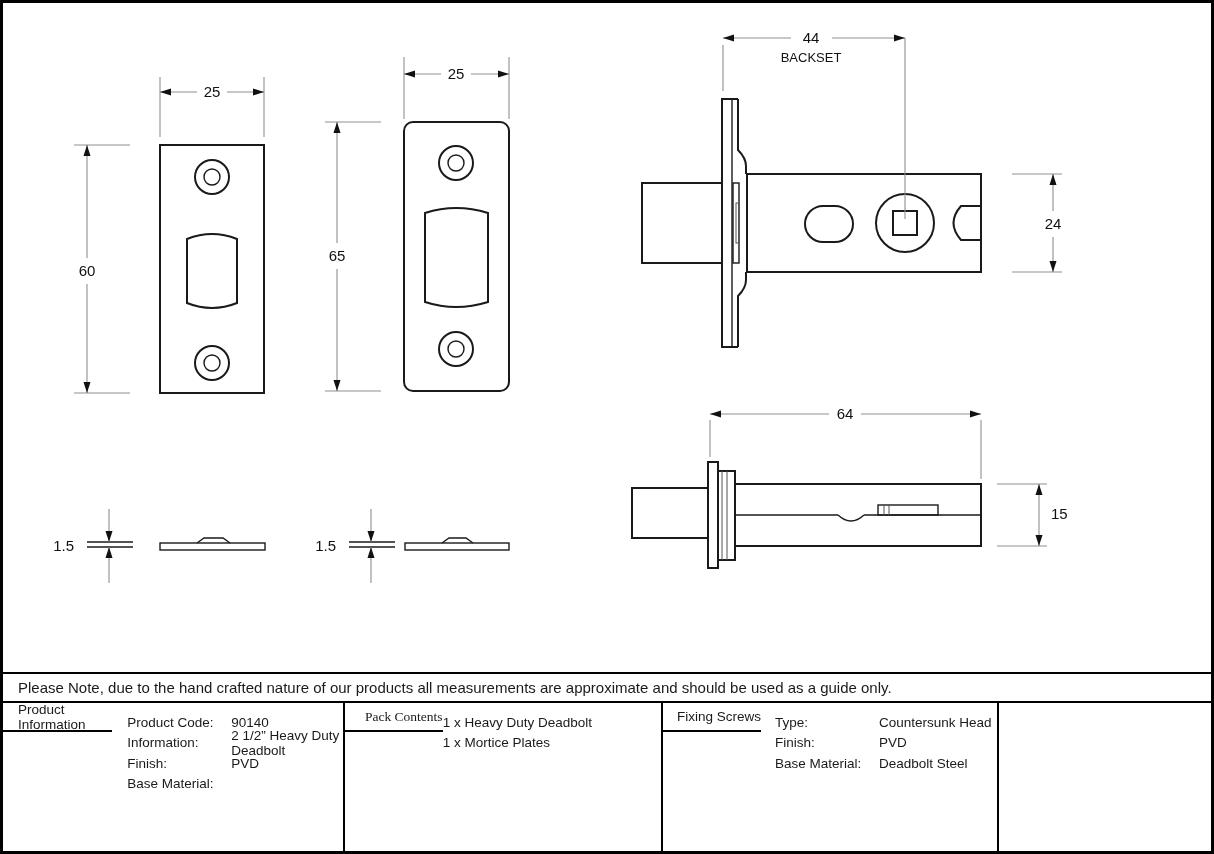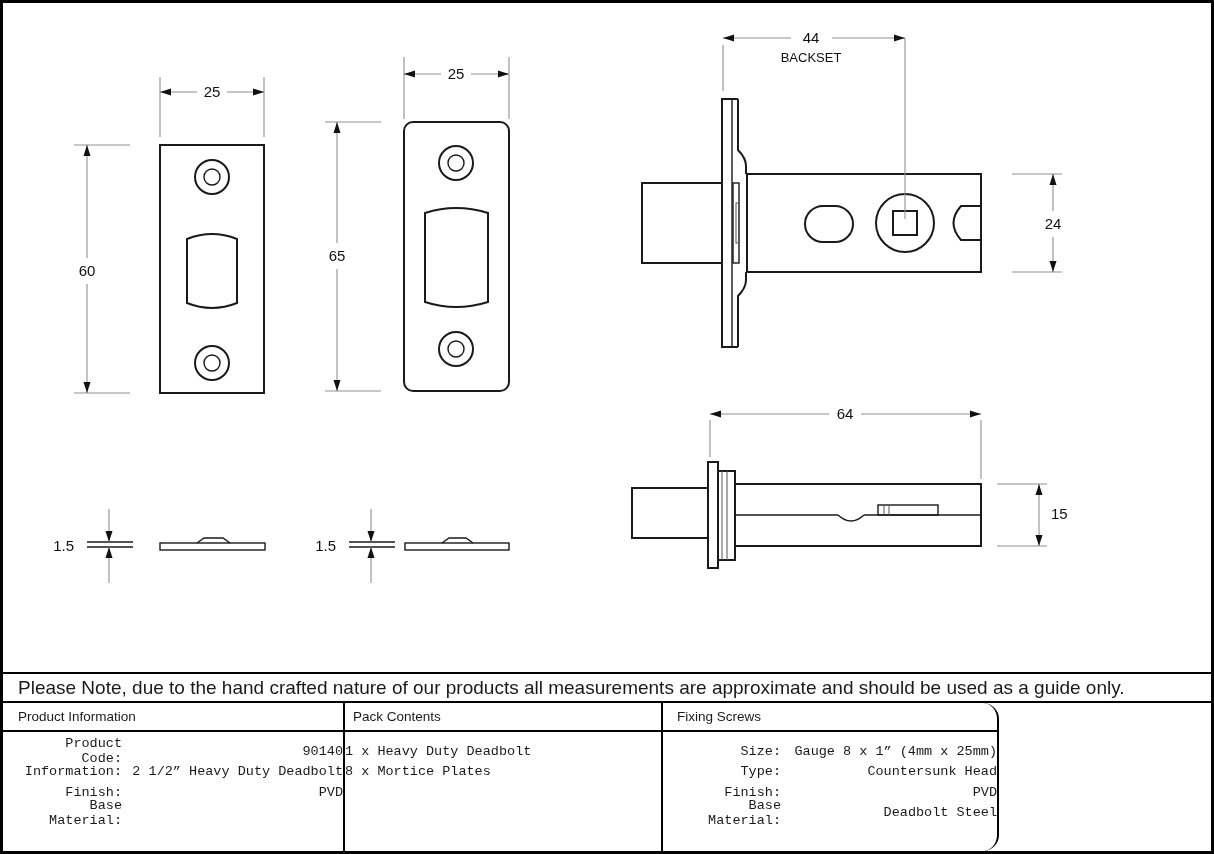--- a/index.html
+++ b/index.html
@@ -11,29 +11,29 @@
   .ln{stroke:#1a1a1a;stroke-width:2;fill:none;}
   .ln2{stroke:#1a1a1a;stroke-width:1.4;fill:none;}
   .ln3{stroke:#555;stroke-width:1;fill:none;}
   .dl{stroke:#909090;stroke-width:1.1;fill:none;}
   .ar{fill:#111;stroke:none;}
   .dimtxt{font-family:"Liberation Sans",sans-serif;font-size:15px;fill:#111;}
   .dimtxt2{font-family:"Liberation Sans",sans-serif;font-size:13px;fill:#111;}
   
   .bottom{position:absolute;left:0;top:669px;bottom:0;width:1208px;display:flex;flex-direction:column;}
   .note-row{height:27px;border-top:2px solid #000;border-bottom:2px solid #000;
-            display:flex;align-items:center;padding-left:15px;font-size:19px;}
+            display:flex;align-items:center;padding-left:15px;font-size:15px;}
   .tbl{flex:1;display:flex;min-height:0;}
-  .col{box-sizing:border-box;display:flex;flex-direction:column;border-right:2px solid #000;text-align:right;}
+  .col{box-sizing:border-box;display:flex;flex-direction:row;border-right:2px solid #000;}
   .col1{width:342px;}
   .col2{width:318px;}
-  .col3{width:336px;border-radius:16px;}
+  .col3{width:336px;}
   .logo-cell{flex:1;display:flex;align-items:center;justify-content:center;border-right:none;}
   .hdr{height:27px;border-bottom:2px solid #000;display:flex;align-items:center;font-size:13.5px;}
-  .cbody{padding-top:9px;font-size:13.5px;font-family:Liberation Mono, monospace;}
+  .cbody{padding-top:9px;font-size:13.5px;}
   .c1 .hdr,.c1 .cbody{padding-left:15px;}
   .row{display:flex;height:20.5px;align-items:center;}
   .lab{width:104px;flex:none;}
   .val{flex:1;}
   .serif{font-family:"Liberation Serif",serif;}
 </style>
 </head>
 <body>
 
 <div class="page">
@@ -206,39 +206,35 @@
             <span class="val">PVD</span>
           </div>
           <div class="row">
             <span class="lab">Base Material:</span>
             <span class="val"></span>
           </div>
         </div>
       </div>
 
       <div class="col col2" style="padding-left:0;">
-        <div class="hdr" style="padding-left:8px;">
+        <div class="hdr" style="padding-left:20px;font-family:Liberation Serif, serif;">
           <span>Pack Contents</span>
         </div>
         <div class="cbody" style="">
           <div class="row">1 x Heavy Duty Deadbolt</div>
-          <div class="row">8 x Mortice Plates</div>
+          <div class="row">1 x Mortice Plates</div>
         </div>
       </div>
 
       <div class="col col3">
         <div class="hdr" style="padding-left:14px;">
           <span>Fixing Screws</span>
         </div>
         <div class="cbody" style="padding-left:14px;">
           <div class="row">
-            <span class="lab">Size:</span>
-            <span class="val">Gauge 8 x 1” (4mm x 25mm)</span>
-          </div>
-          <div class="row">
             <span class="lab">Type:</span>
             <span class="val">Countersunk Head</span>
           </div>
           <div class="row">
             <span class="lab">Finish:</span>
             <span class="val">PVD</span>
           </div>
           <div class="row">
             <span class="lab">Base Material:</span>
             <span class="val">Deadbolt Steel</span>

